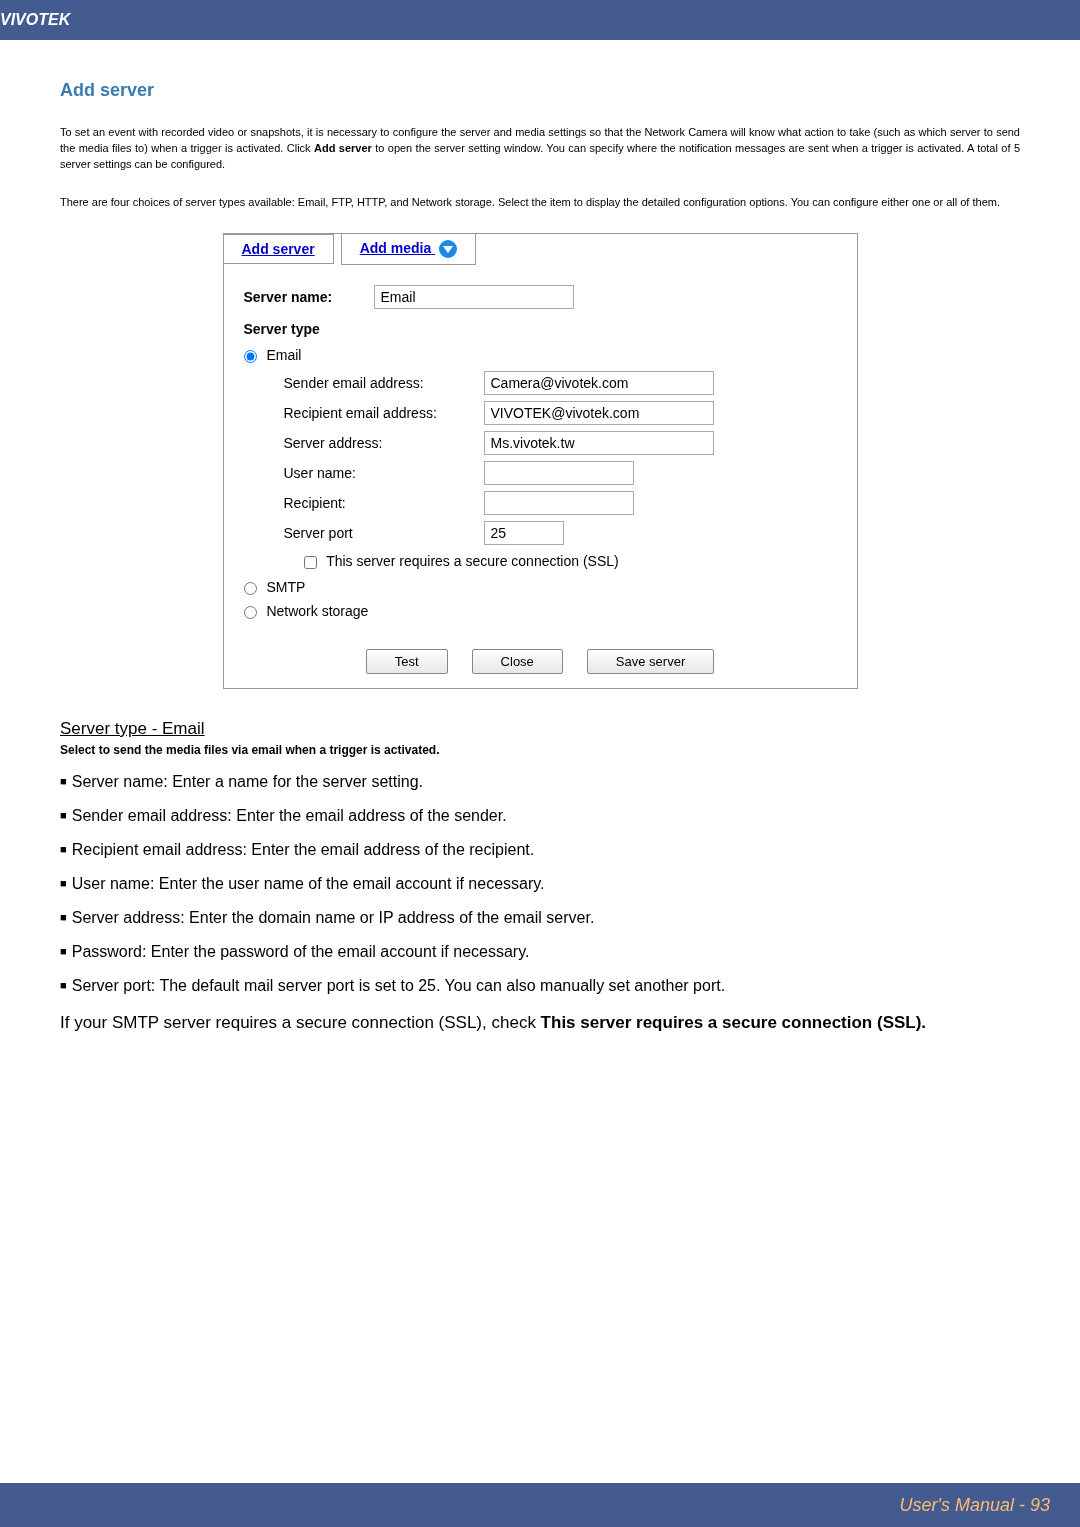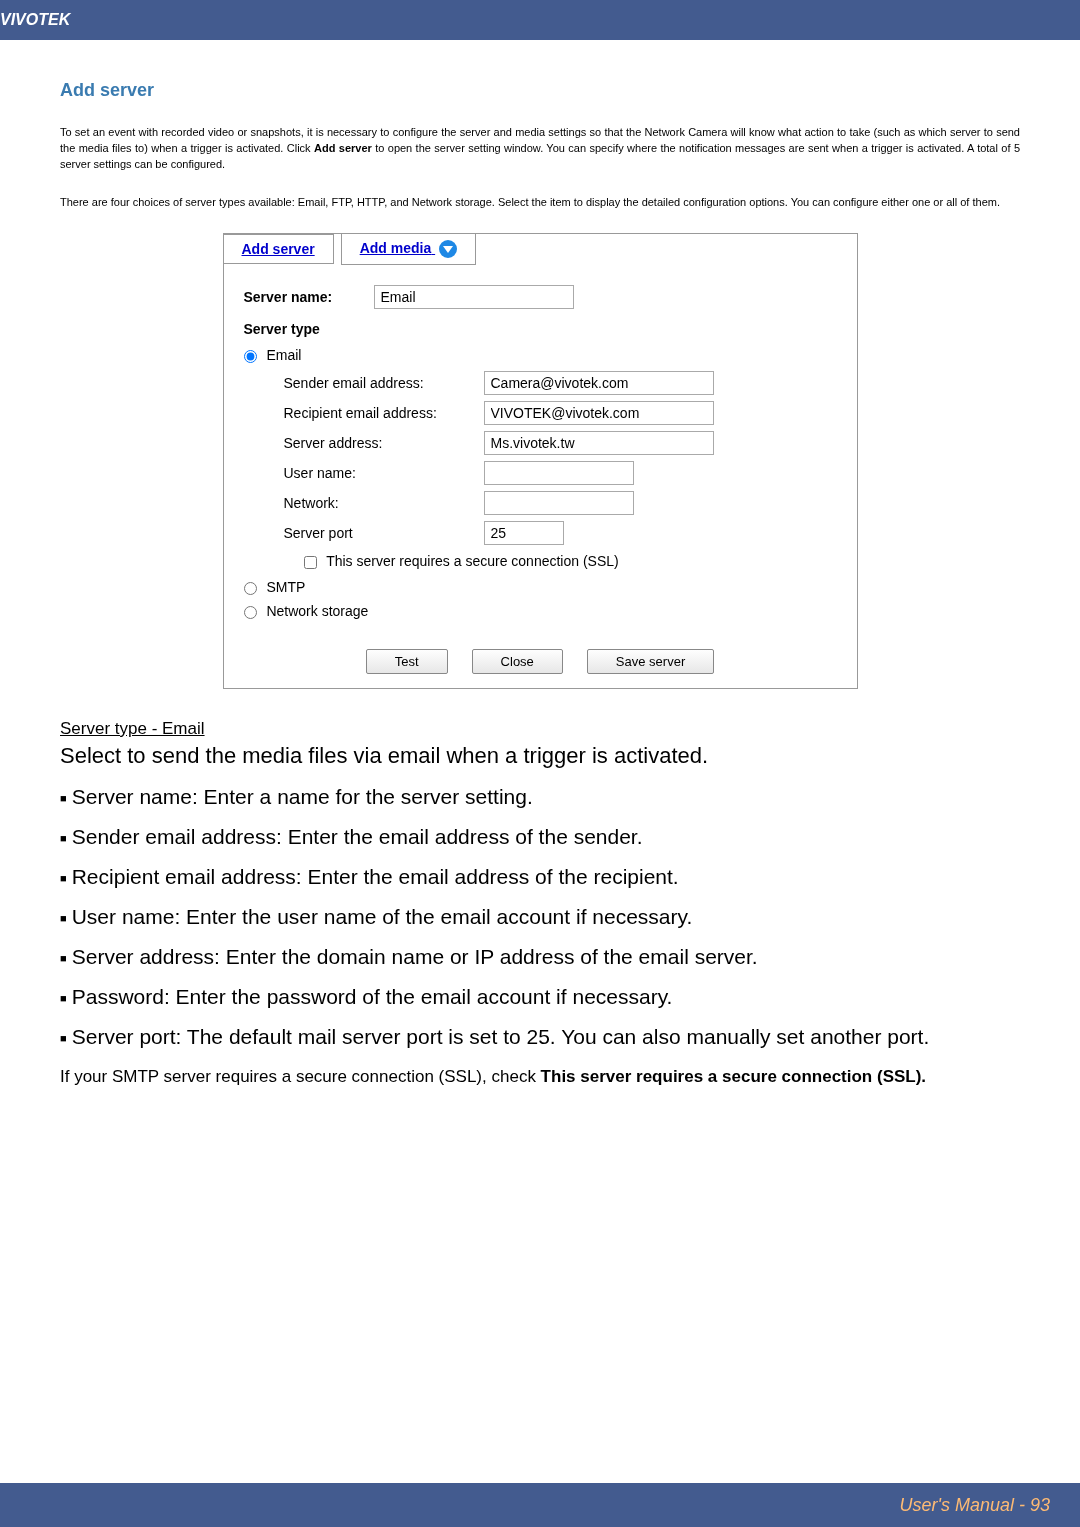--- a/index.html
+++ b/index.html
@@ -40,21 +40,21 @@
     
     .ssl-row { margin: 8px 0 10px 20px; font-size: 14px; }
     .ssl-row input[type="checkbox"] { margin-right: 6px; vertical-align: middle; }
     
     .button-row { display: flex; gap: 24px; justify-content: center; padding: 12px 30px 14px 30px; }
     .btn { border: 1px solid #888; background: linear-gradient(#fefefe,#e7e7e7); padding: 4px 28px; font-size: 13px; cursor: pointer; border-radius: 2px; }
     
     .subhead { font-size: 17px; text-decoration: underline; margin-bottom: 4px; display: block; }
     
     .bullet-list { margin-top: 16px; }
-    .bullet-list li { list-style: none; font-size: 21px; margin-bottom: 16px; }
+    .bullet-list li { list-style: none; font-size: 16px; margin-bottom: 16px; }
     .bullet-list li::before { content: '■ '; font-size: 11px; position: relative; top: -2px; margin-right: 2px; }
     
     .note-text { font-size: 17px; line-height: 1.45; text-align: justify; margin-top: 10px; }
     
     .bottom-bar { position: absolute; bottom: 0; left: 0; right: 0; background: #435b8f; height: 44px; display: flex; align-items: center; justify-content: flex-end; padding-right: 30px; }
     .page-num { color: #fdba74; font-size: 18px; font-style: italic; }
   </style>
 </head>
 <body>
 
@@ -106,21 +106,21 @@
           </div>
           <div class="email-grid-row">
             <span class="email-grid-label">Server address:</span>
             <input type="text" class="email-grid-input" value="Ms.vivotek.tw" style="">
           </div>
           <div class="email-grid-row">
             <span class="email-grid-label">User name:</span>
             <input type="text" class="email-grid-input" style="width: 150px;" value="">
           </div>
           <div class="email-grid-row">
-            <span class="email-grid-label">Network:</span>
+            <span class="email-grid-label">Recipient:</span>
             <input type="password" class="email-grid-input" style="width: 150px;" value="">
           </div>
           <div class="email-grid-row">
             <span class="email-grid-label">Server port</span>
             <input type="text" class="email-grid-input" style="width: 80px;" value="25">
           </div>
           <div class="ssl-row">
             <input type="checkbox" style="">
             <span>This server requires a secure connection (SSL)</span>
           </div>
@@ -138,21 +138,21 @@
 
       <div class="button-row">
         <button class="btn">Test</button>
         <button class="btn">Close</button>
         <button class="btn">Save server</button>
       </div>
     </div>
   </div>
 
   <span class="subhead">Server type - Email</span>
-  <div style="font-size:22px;">Select to send the media files via email when a trigger is activated.</div>
+  <div style="font-size:12px;font-weight:bold;">Select to send the media files via email when a trigger is activated.</div>
 
   <ul class="bullet-list">
     <li>Server name: Enter a name for the server setting.</li>
     <li>Sender email address: Enter the email address of the sender.</li>
     <li>Recipient email address: Enter the email address of the recipient.</li>
     <li>User name: Enter the user name of the email account if necessary.</li>
     <li>Server address: Enter the domain name or IP address of the email server.</li>
     <li>Password: Enter the password of the email account if necessary.</li>
     <li>Server port: The default mail server port is set to 25. You can also manually set another port.</li>
   </ul>

